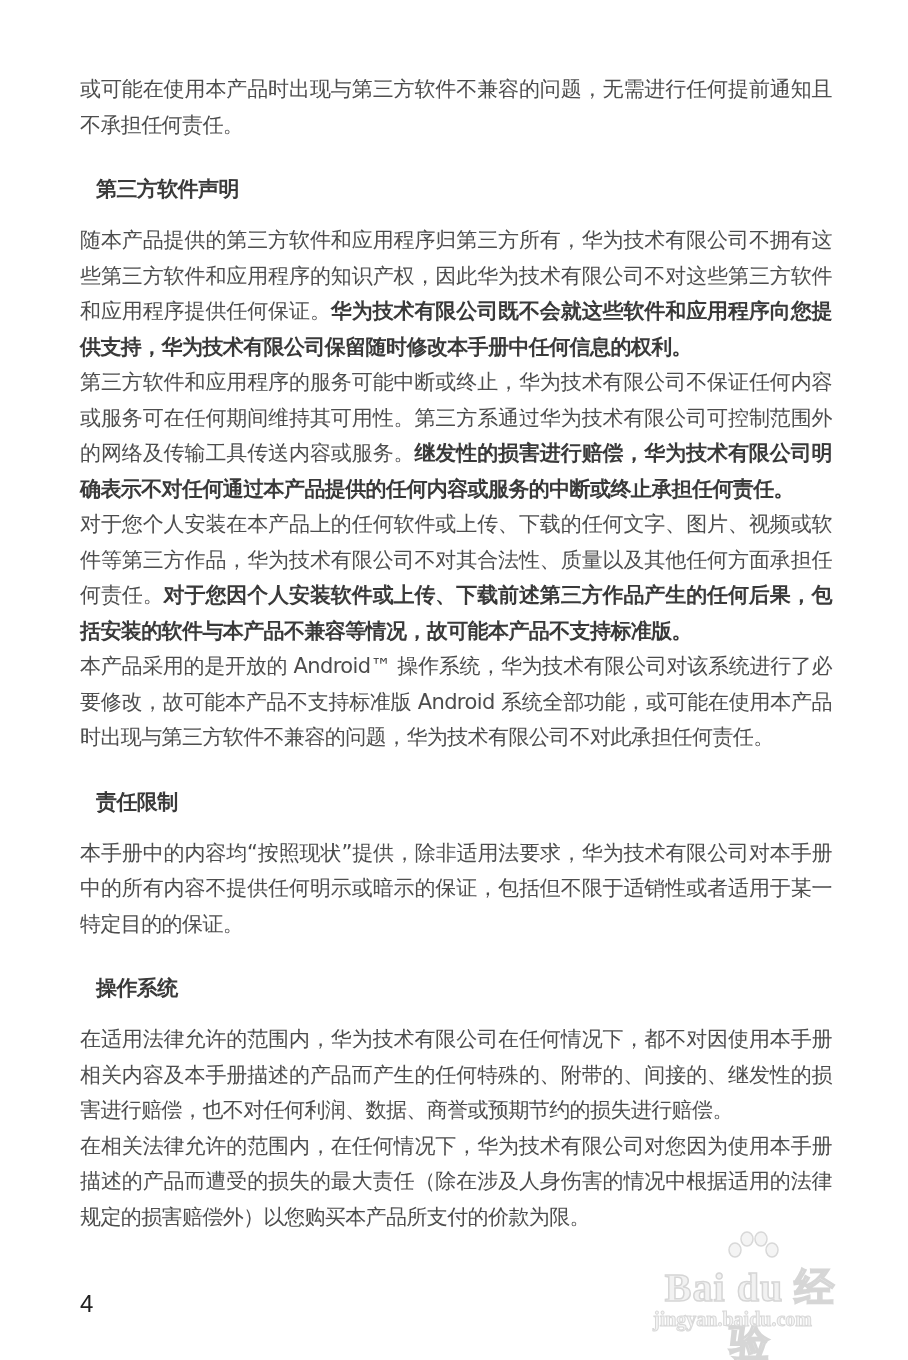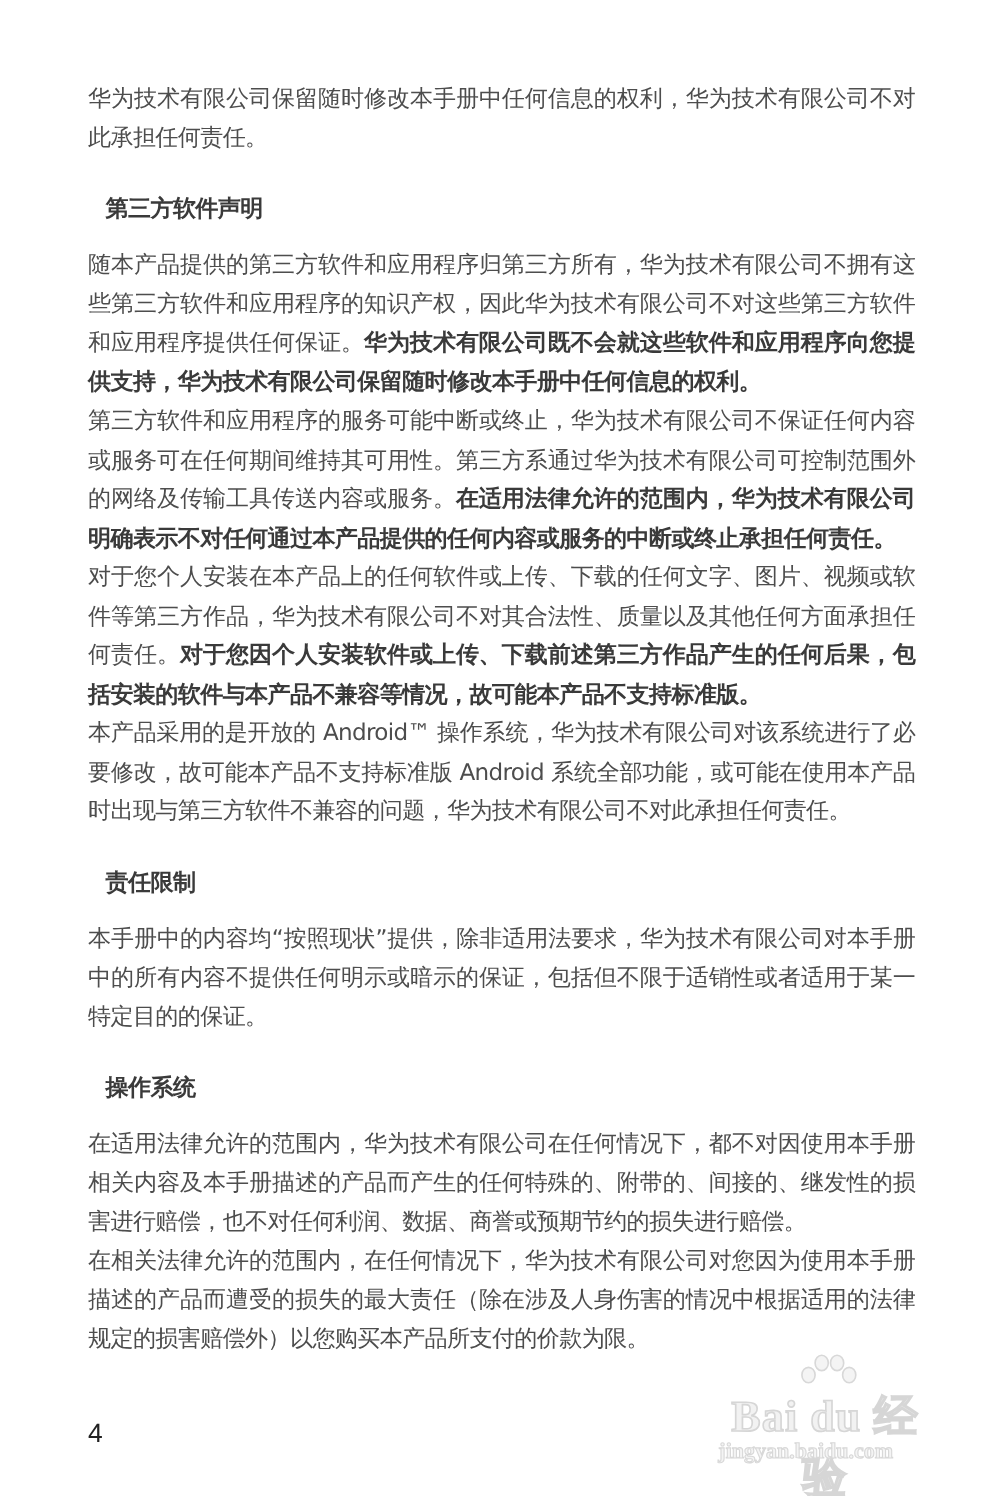--- a/index.html
+++ b/index.html
@@ -34,26 +34,26 @@
     }
     .wm-url {
       position: absolute; left: 8px; top: 78px; font-size: 20px; font-weight: bold;
       color: #f4f4f4; text-align: right; -webkit-text-stroke: 1px #d8d8d8;
     }
   </style>
 </head>
 <body>
 
 <div class="page">
-  <p class="para">华为技术有限公司保留随时修改本手册中任何信息的权利，华为技术有限公司不对此承担任何责任。</p>
+  <p class="para">或可能在使用本产品时出现与第三方软件不兼容的问题，无需进行任何提前通知且不承担任何责任。</p>
   <div class="gap"></div>
 
   <h2 class="heading">第三方软件声明</h2>
   <p class="para"><span>随本产品提供的第三方软件和应用程序归第三方所有，华为技术有限公司不拥有这些第三方软件和应用程序的知识产权，因此华为技术有限公司不对这些第三方软件和应用程序提供任何保证。</span><b>华为技术有限公司既不会就这些软件和应用程序向您提供支持，华为技术有限公司保留随时修改本手册中任何信息的权利。</b></p>
-  <p class="para"><span>第三方软件和应用程序的服务可能中断或终止，华为技术有限公司不保证任何内容或服务可在任何期间维持其可用性。第三方系通过华为技术有限公司可控制范围外的网络及传输工具传送内容或服务。</span><b>在适用法律允许的范围内，华为技术有限公司明确表示不对任何通过本产品提供的任何内容或服务的中断或终止承担任何责任。</b></p>
+  <p class="para"><span>第三方软件和应用程序的服务可能中断或终止，华为技术有限公司不保证任何内容或服务可在任何期间维持其可用性。第三方系通过华为技术有限公司可控制范围外的网络及传输工具传送内容或服务。</span><b>继发性的损害进行赔偿，华为技术有限公司明确表示不对任何通过本产品提供的任何内容或服务的中断或终止承担任何责任。</b></p>
   <p class="para"><span>对于您个人安装在本产品上的任何软件或上传、下载的任何文字、图片、视频或软件等第三方作品，华为技术有限公司不对其合法性、质量以及其他任何方面承担任何责任。</span><b>对于您因个人安装软件或上传、下载前述第三方作品产生的任何后果，包括安装的软件与本产品不兼容等情况，故可能本产品不支持标准版。</b></p>
   <p class="para"><span>本产品采用的是开放的 Android™ 操作系统，华为技术有限公司对该系统进行了必要修改，故可能本产品不支持标准版 Android 系统全部功能，或可能在使用本产品时出现与第三方软件不兼容的问题，华为技术有限公司不对此承担任何责任。</span></p>
   <div class="gap"></div>
 
   <h2 class="heading">责任限制</h2>
   <p class="para"><span>本手册中的内容均“按照现状”提供，除非适用法要求，华为技术有限公司对本手册中的所有内容不提供任何明示或暗示的保证，包括但不限于适销性或者适用于某一特定目的的保证。</span></p>
   <div class="gap"></div>
 
   <h2 class="heading">操作系统</h2>
   <p class="para"><span>在适用法律允许的范围内，华为技术有限公司在任何情况下，都不对因使用本手册相关内容及本手册描述的产品而产生的任何特殊的、附带的、间接的、继发性的损害进行赔偿，也不对任何利润、数据、商誉或预期节约的损失进行赔偿。</span></p>

